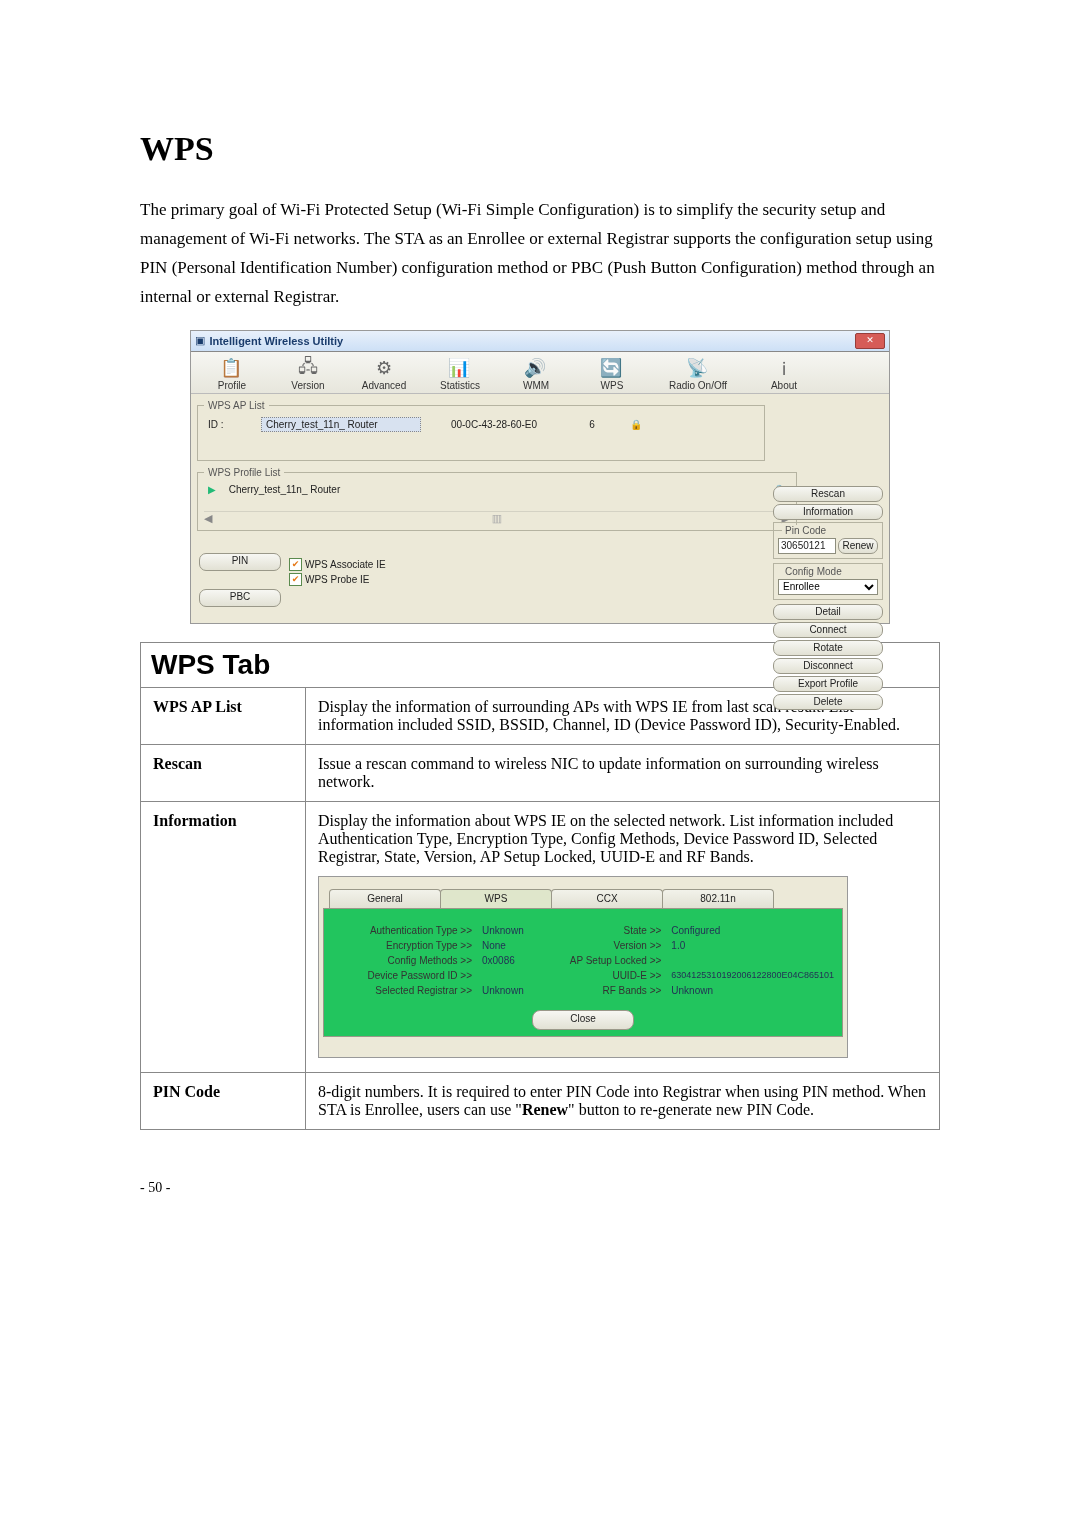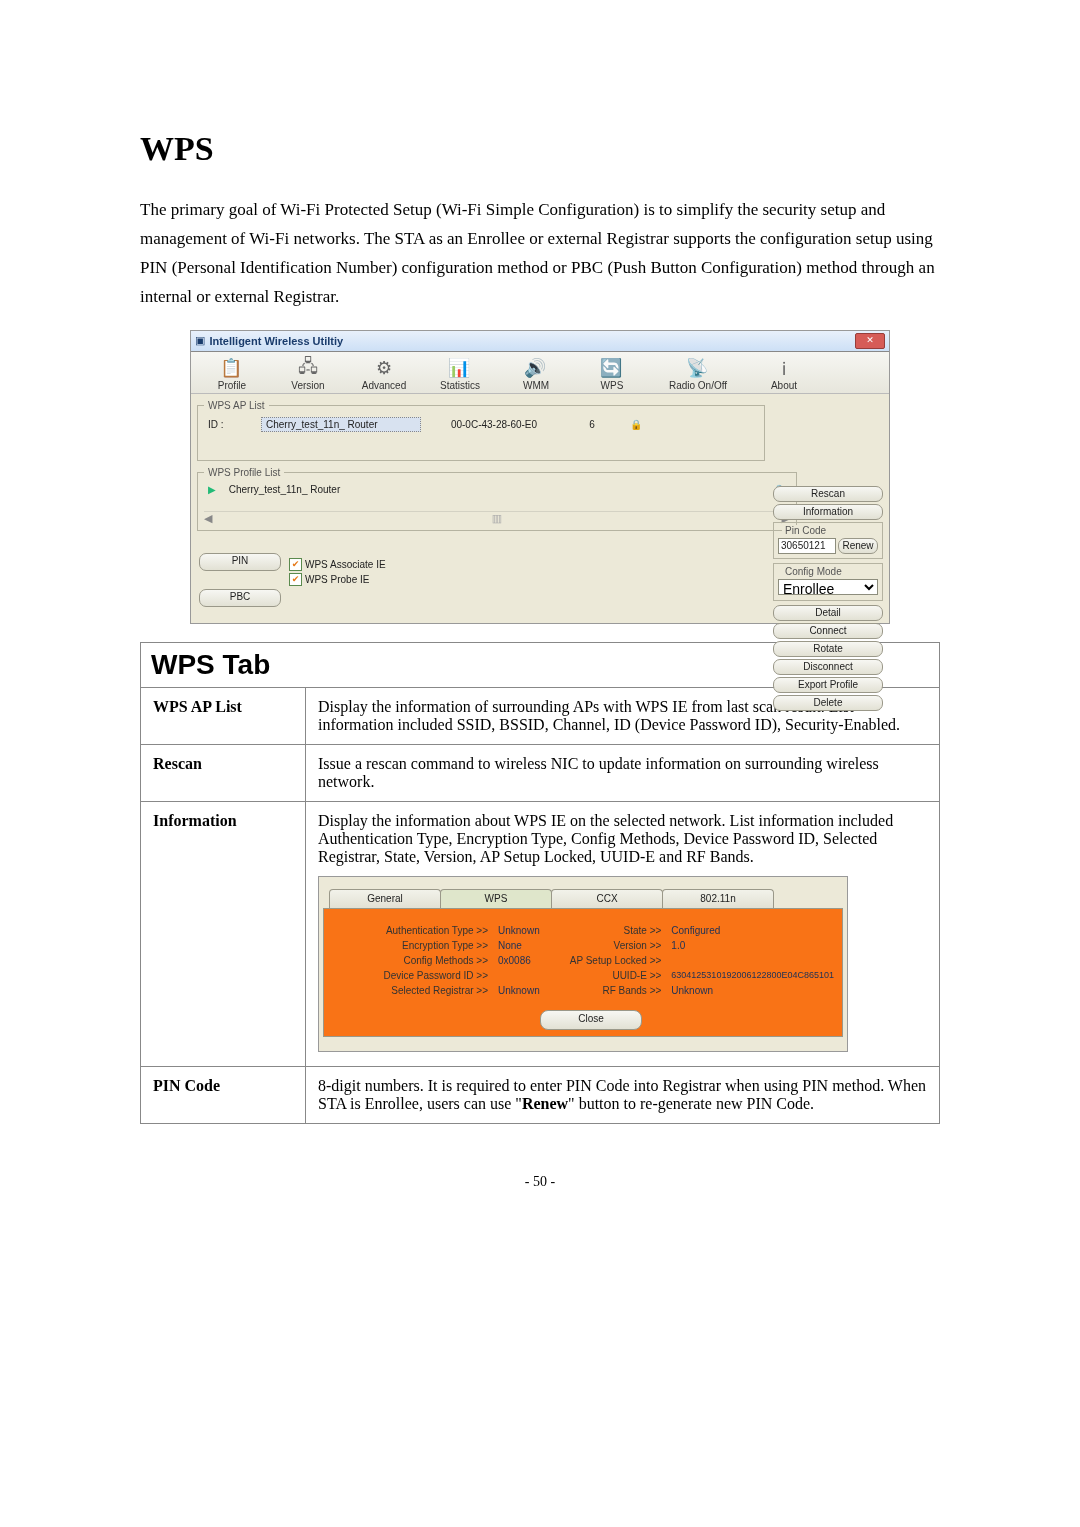--- a/index.html
+++ b/index.html
@@ -20,21 +20,21 @@
     font-weight: bold;
     font-size: 34px;
     margin: 0 0 28px 0;
   }
   p.body {
     font-size: 17px;
     line-height: 1.7;
     margin: 0 0 18px 0;
   }
   .page-num {
-    text-align: center;
+    text-align: left;
     font-size: 14px;
     margin-top: 50px;
   }
 
   
   .shot {
     border: 1px solid #999;
     background: #ece9d8;
     font-family: "Segoe UI", Tahoma, Arial, sans-serif;
     font-size: 11px;
@@ -151,21 +151,21 @@
     border: 1px solid #8d8d7d;
     background: #fff;
     font-size: 10px;
     padding: 1px 2px;
   }
   .cmselect {
     width: 100%;
     height: 16px;
     border: 1px solid #8d8d7d;
     background: #fff;
-    font-size: 14px;
+    font-size: 10px;
     box-sizing: border-box;
   }
   .btmrow {
     display: flex;
     gap: 8px;
     padding: 2px 8px;
     align-items: center;
     font-size: 10px;
   }
   .smbtn {
@@ -207,23 +207,23 @@
     border-radius: 4px 4px 0 0;
     background: linear-gradient(180deg,#f2f2ea,#e2e1d4);
     text-align: center;
     font-size: 10px;
     line-height: 17px;
     margin-right: -1px;
   }
   .tabb.active { background: #dfe6cb; }
   .shot2 .pane {
     border: 1px solid #9a9889;
-    margin: 0 4px 14px 4px;
-    padding: 12px 8px 4px 24px;
-    background: #f97316;
+    margin: 0 4px 20px 4px;
+    padding: 12px 8px 4px 8px;
+    background: #22c55e;
     font-size: 10px;
   }
   .kvrow { display: flex; margin: 4px 0; }
   .kvrow .k { flex: 0 0 140px; text-align: right; color: #333; padding-right: 4px; }
   .kvrow .v { flex: 1; color: #235; padding-left: 6px; }
   .pairgrid { display: flex; gap: 12px; }
   .pairgrid > div { flex: 1; }
   .closebtn {
     display: block;
     width: 100px;

